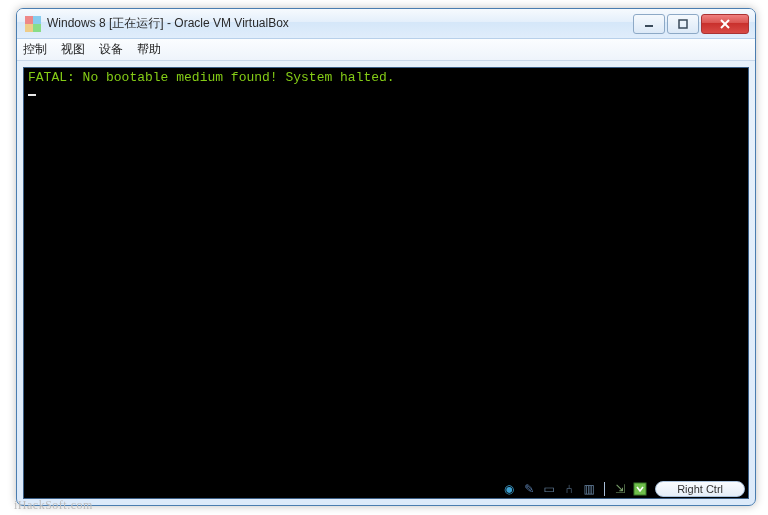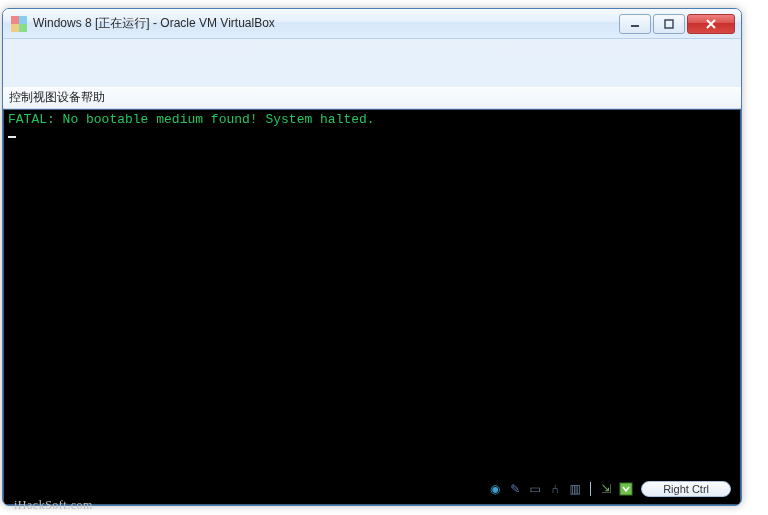--- a/index.html
+++ b/index.html
@@ -6,21 +6,21 @@
   body {
     width: 768px; height: 515px;
     background: #fff;
     font-family: "Segoe UI", Tahoma, sans-serif;
     font-size: 12px;
     position: relative;
     overflow: hidden;
   }
   .window {
     position: absolute;
-    left: 2px; top: 8px;
+    left: 16px; top: 8px;
     width: 740px; height: 498px;
     border: 1px solid #4a7db0;
     border-radius: 7px;
     background: linear-gradient(to bottom, #e9f2fb 0%, #dceafa 100%);
     box-shadow: 0 0 8px rgba(0,0,0,0.25);
     display: flex;
     flex-direction: column;
     overflow: hidden;
   }
   .titlebar {
@@ -59,31 +59,32 @@
     background: linear-gradient(to bottom,#f08080 0%,#d9534f 45%,#c9302c 46%,#d84a45 100%);
     border-color:#a33;
     color:#fff;
   }
   .menubar {
     height: 22px;
     background: linear-gradient(to bottom,#fbfdff,#eef4fb);
     border-bottom: 1px solid #c9d8ea;
     display:flex; align-items:center;
     padding: 0 6px;
+    gap: 14px;
     color:#222;
-    margin-top:48px;
   }
   .menubar span { cursor: default; }
   .client {
     flex:1;
+    margin: 6px;
     background:#000;
     border:1px solid #3b5f86;
     font-family: "Courier New", monospace;
     font-size: 13px;
-    color:#22c55e;
+    color:#84cc16;
     padding: 2px 4px;
     line-height: 15px;
     overflow:hidden;
     position:relative;
   }
   .cursor {
     display:inline-block;
     width: 8px; height: 2px;
     background:#e8e8e8;
     margin-top: 2px;

